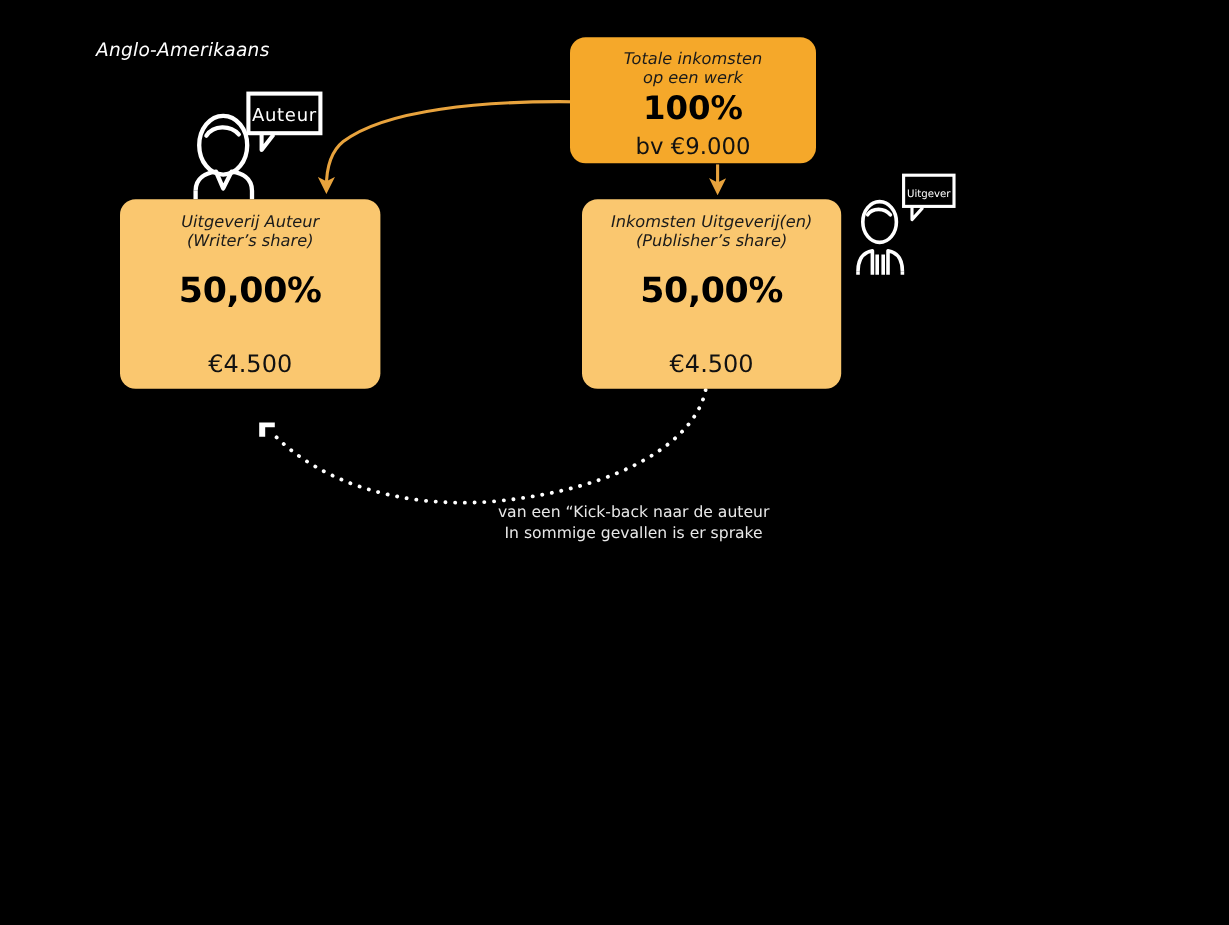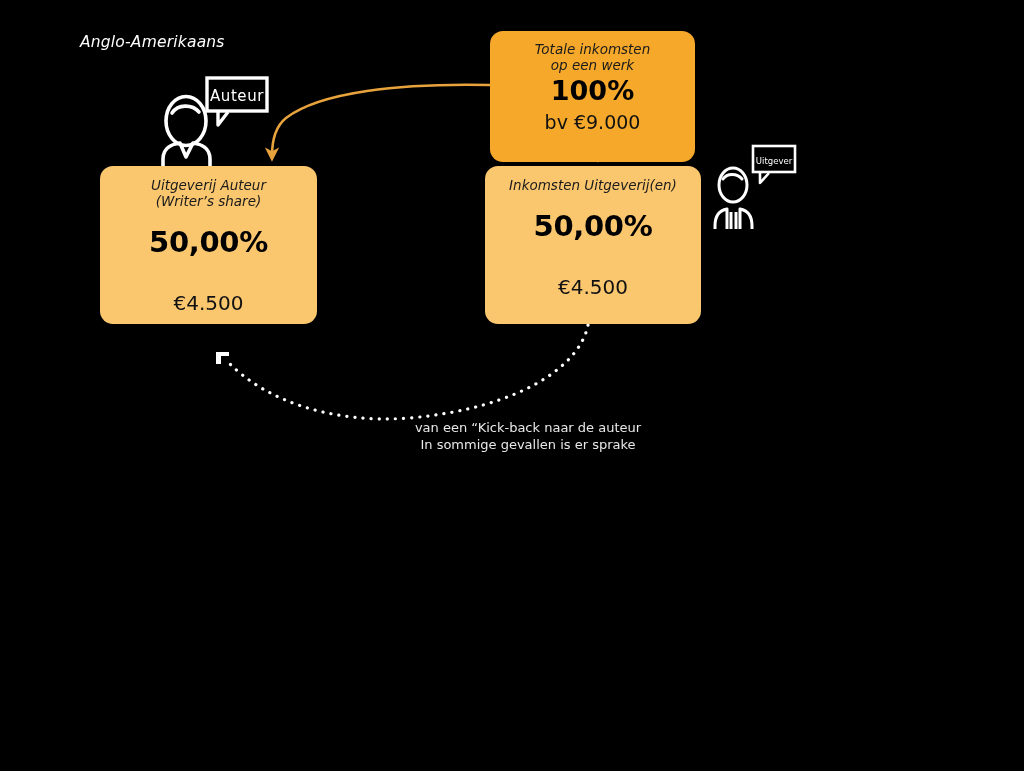--- a/index.html
+++ b/index.html
@@ -54,24 +54,24 @@
   }
   
   .node-box {
     position: absolute;
     border-radius: 13px;
     box-sizing: border-box;
     text-align: center;
     color: #111111;
   }
   #box-total {
-    left: 490px;
+    left: 475px;
     top: 31px;
     width: 205px;
-    height: 131px;
+    height: 105px;
     background: #F5A82A;
     padding-top: 10px;
   }
   #box-author {
     left: 100px;
     top: 166px;
     width: 217px;
     height: 158px;
     background: #FAC76F;
     padding-top: 11px;
@@ -215,20 +215,21 @@
       <span>Uitgeverij Auteur</span>
       <span class="cap-line2">(Writer’s share)</span>
     </div>
     <div class="box-pct">50,00%</div>
     <div class="box-amount">€4.500</div>
   </div>
 
   <div class="node-box" id="box-publisher">
     <div class="box-caption">
       <span>Inkomsten Uitgeverij(en)</span>
+      <span class="cap-line2">(Publisher’s share)</span>
     </div>
     <div class="box-pct">50,00%</div>
     <div class="box-amount">€4.500</div>
   </div>
 
   <div id="kickback-note">
     <span class="note-line">van een “Kick-back naar de auteur</span>
     <span class="note-line">In sommige gevallen is er sprake</span>
   </div>
 

